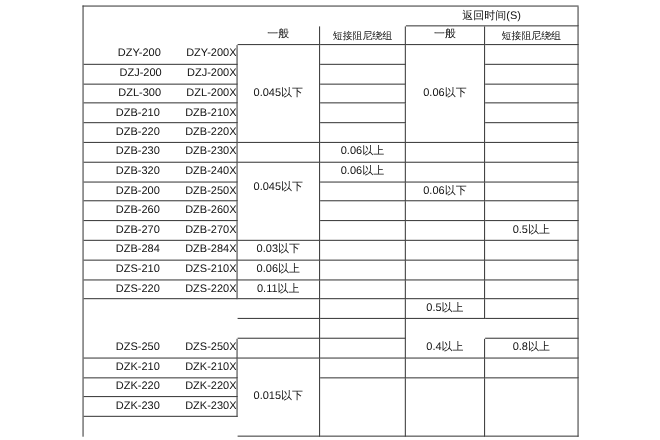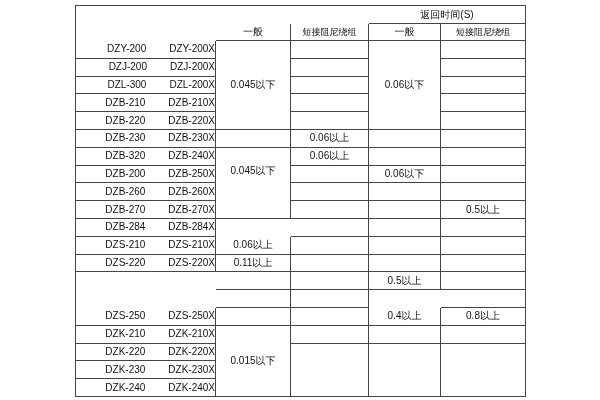--- a/index.html
+++ b/index.html
@@ -100,28 +100,25 @@
         <span>DZK-210X</span>
       </div>
     <div class="c model" style="grid-area:20/1">
         <span>DZK-220</span>
         <span>DZK-220X</span>
       </div>
     <div class="c model" style="grid-area:21/1">
         <span>DZK-230</span>
         <span>DZK-230X</span>
       </div>
-    <div class="c model" style="grid-area:22/1">
-        <span>DZK-240</span>
-        <span>DZK-240X</span>
-      </div>
 
     <div class="c" style="grid-area:3/2/8/3">0.045以下</div>
     <div class="c" style="grid-area:8/2"></div>
     <div class="c bias-up" style="grid-area:9/2/13/3">0.045以下</div>
+    <div class="c" style="grid-area:13/2">0.03以下</div>
     <div class="c" style="grid-area:14/2">0.06以上</div>
     <div class="c" style="grid-area:15/2">0.11以上</div>
     <div class="c" style="grid-area:16/2"></div>
     <div class="c" style="grid-area:17/2"></div>
     <div class="c" style="grid-area:18/2"></div>
     <div class="c" style="grid-area:19/2/23/3">0.015以下</div>
 
     <div class="c" style="grid-area:3/3"></div>
     <div class="c" style="grid-area:4/3"></div>
     <div class="c" style="grid-area:5/3"></div>

